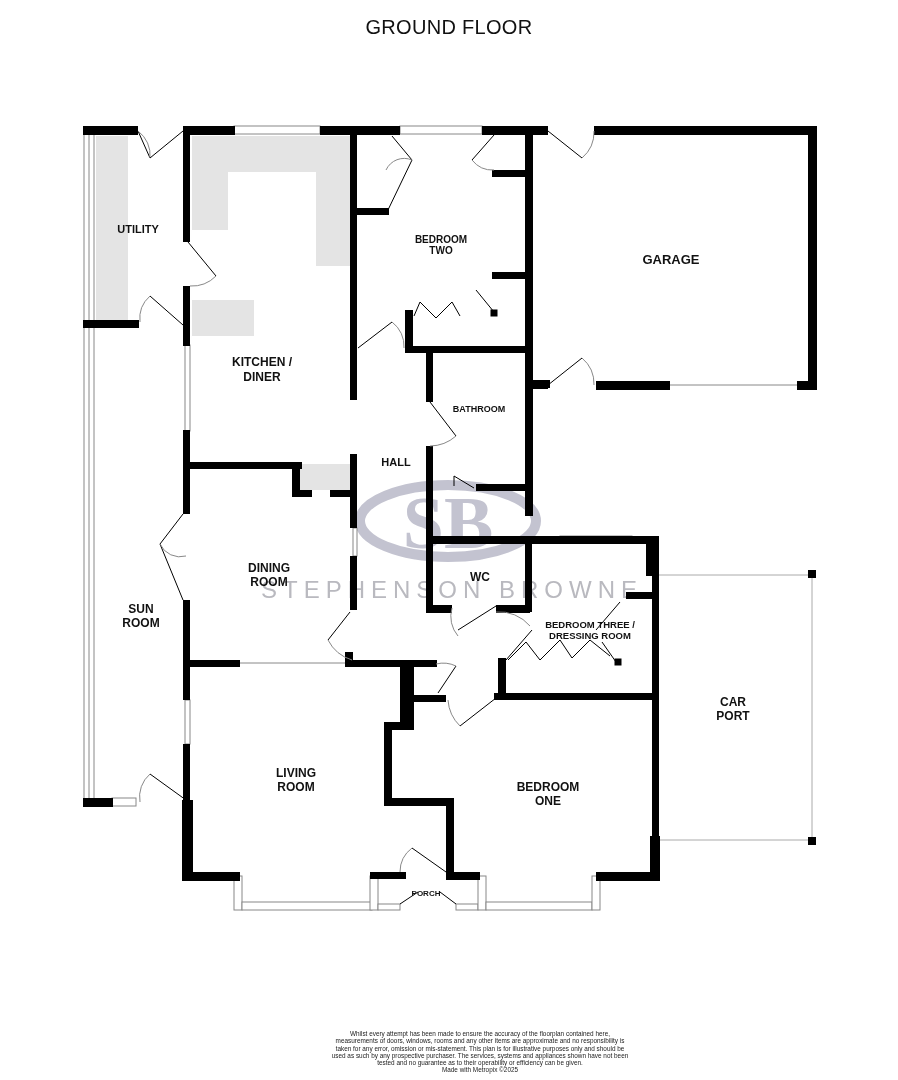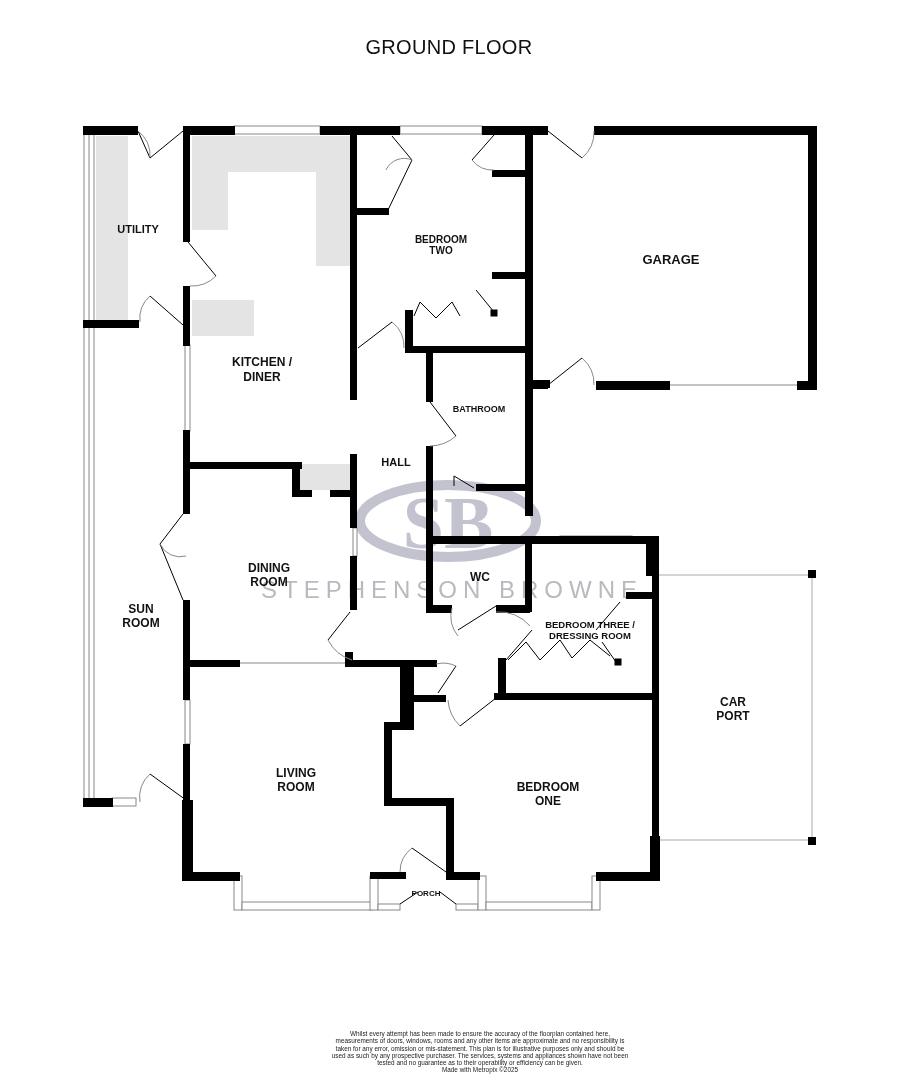--- a/index.html
+++ b/index.html
@@ -1,17 +1,17 @@
 <!DOCTYPE html>
 <html><head>
 <meta charset="utf-8">
 <style>
   html, body { margin:0; padding:0; background:#ffffff; }
   body { width:898px; height:1080px; position:relative; overflow:hidden; font-family:"Liberation Sans", sans-serif; }
-  #title { position:absolute; top:16px; left:0; width:898px; text-align:center; font-size:20px; color:#111; letter-spacing:0.3px;margin-top:20px; }
+  #title { position:absolute; top:16px; left:0; width:898px; text-align:center; font-size:20px; color:#111; letter-spacing:0.3px; }
   svg#plan { position:absolute; left:0; top:0; }
   .room-label { font-family:"Liberation Sans", sans-serif; font-weight:bold; fill:#111; text-anchor:middle; }
   .wm-text { font-family:"Liberation Sans", sans-serif; fill:#b9b9bf; letter-spacing:6px; text-anchor:middle; }
   #disclaimer { position:absolute; top:1030px; left:330px; width:300px; text-align:center; font-size:6.4px; line-height:7.3px; color:#222; }
 </style>
 </head>
 <body>
 
 <div id="title">GROUND FLOOR</div>
 

